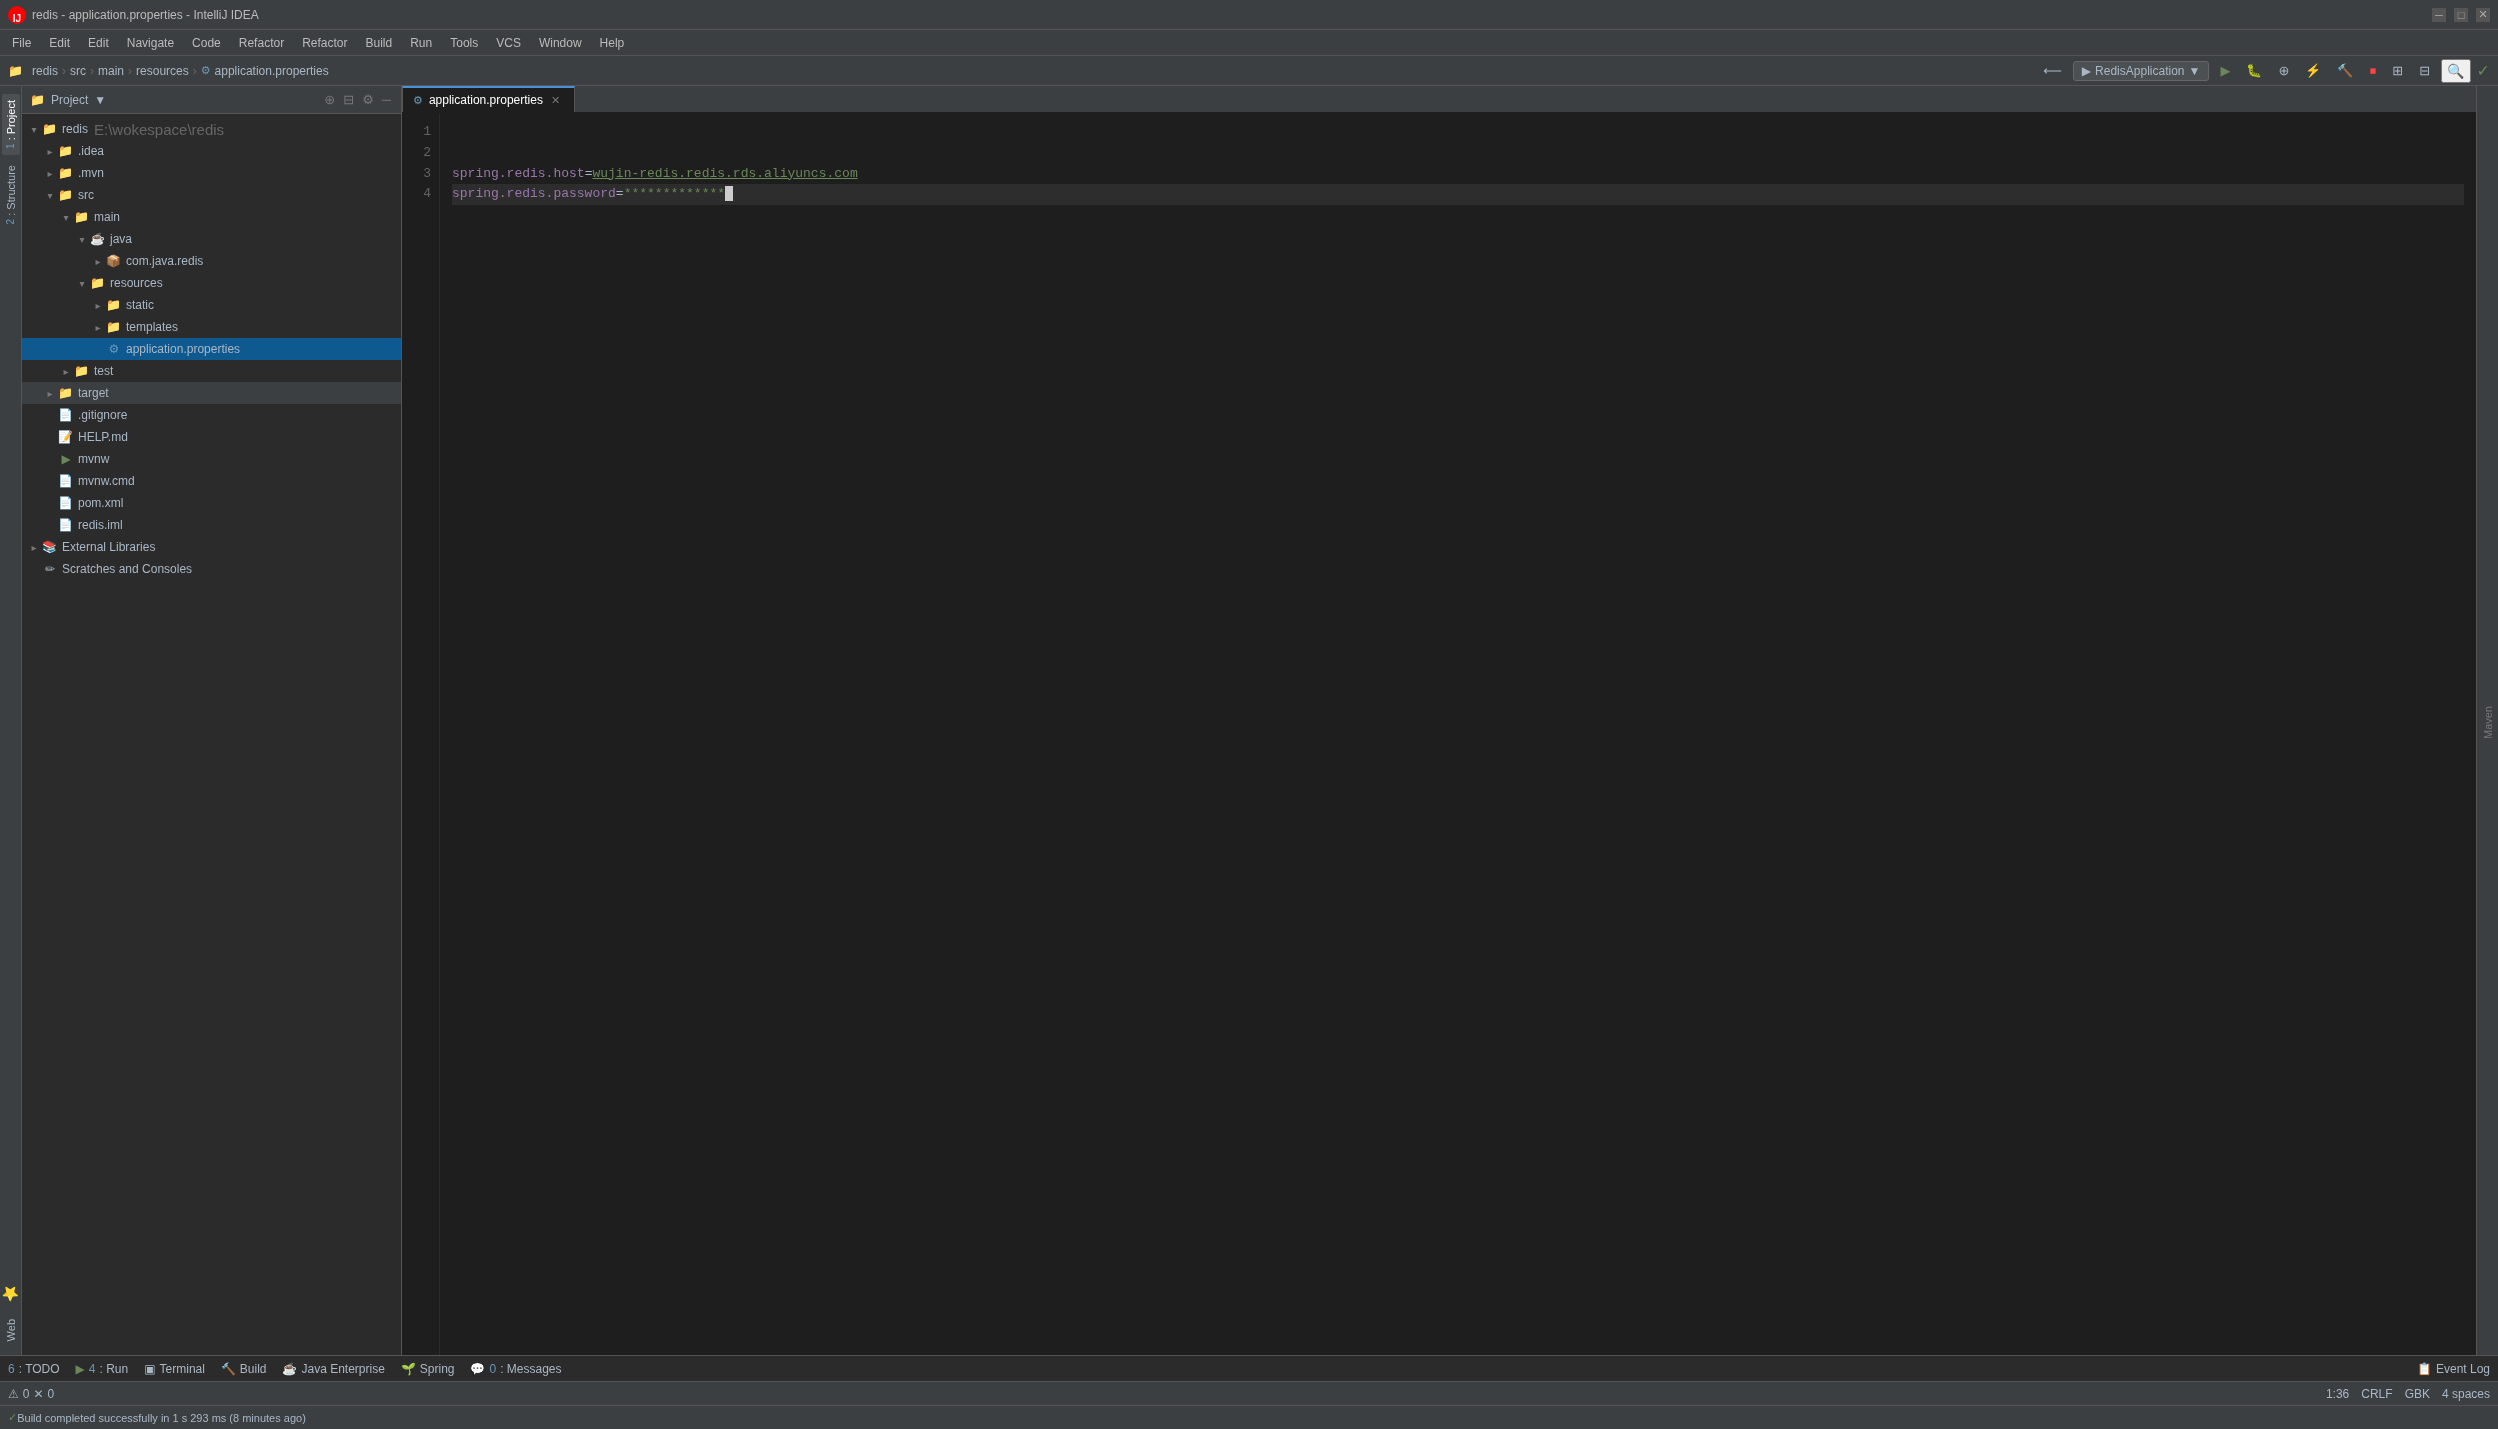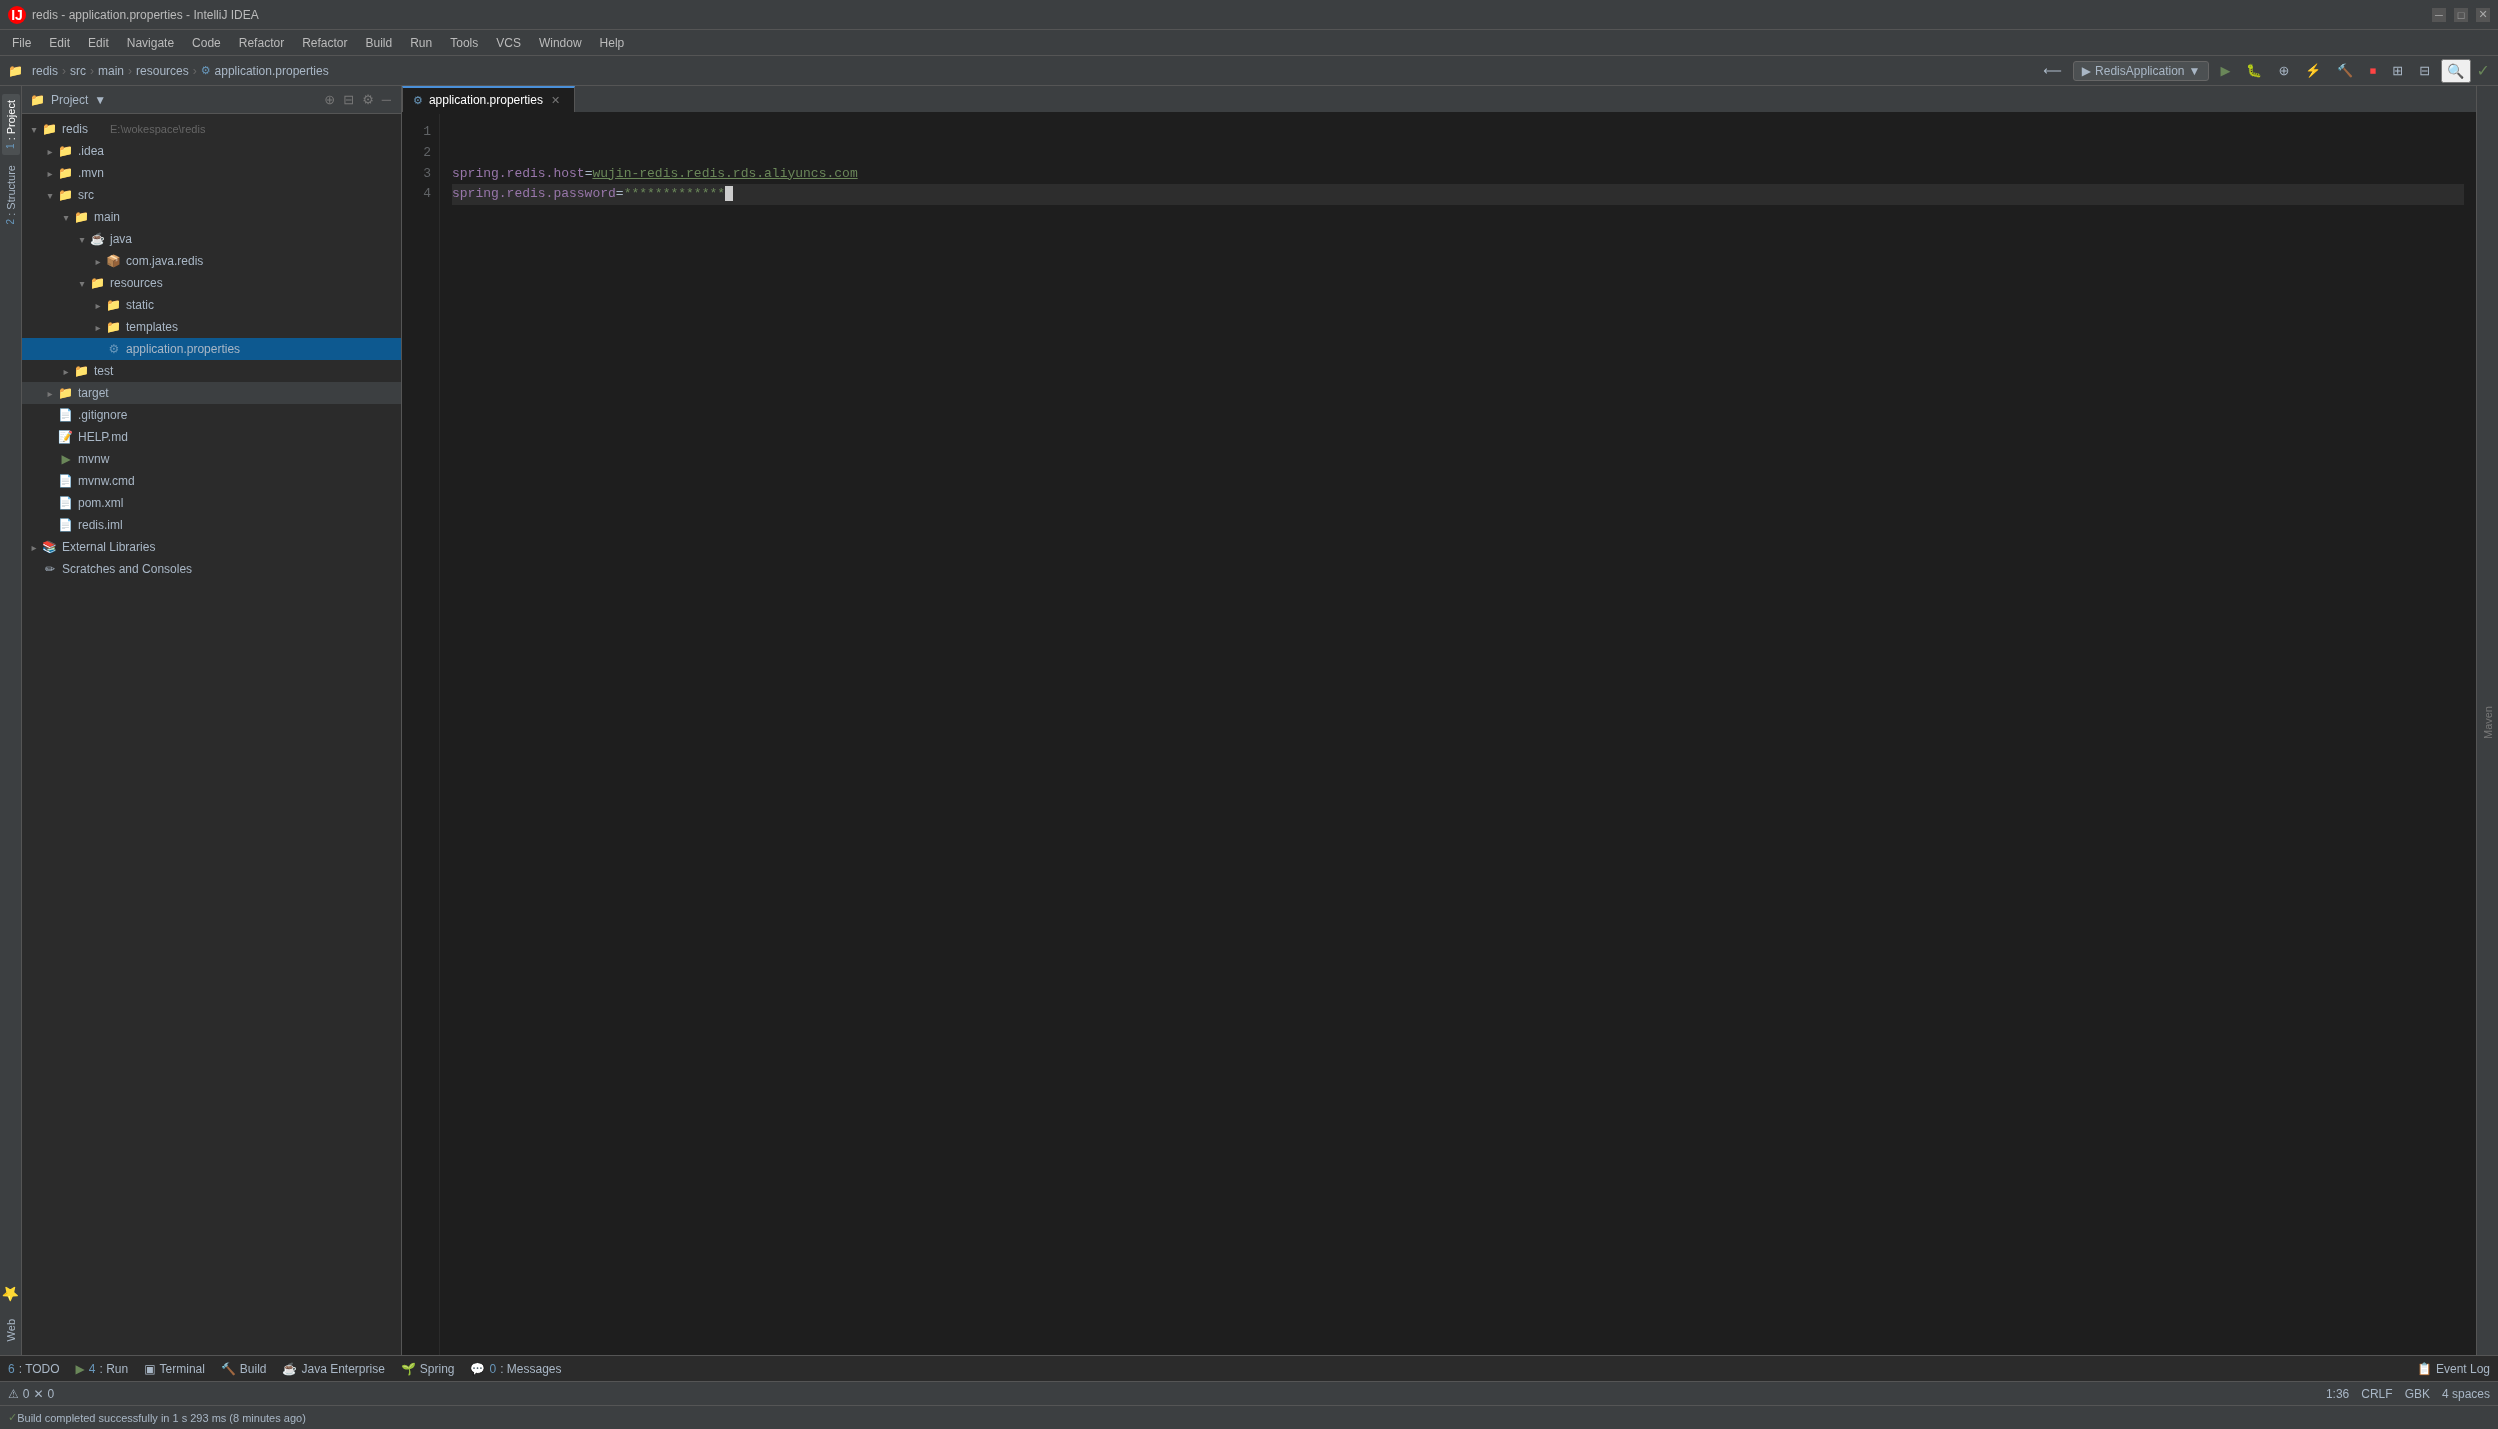--- a/index.html
+++ b/index.html
@@ -29,24 +29,24 @@
       display: flex;
       align-items: center;
       gap: 6px;
     }
     .title-bar-logo {
       width: 18px;
       height: 18px;
       background: #ff0000;
       border-radius: 50%;
       display: flex;
-      align-items: center;
+      align-items: flex-end;
       justify-content: center;
       color: white;
-      font-size: 14px;
+      font-size: 10px;
       font-weight: bold;
     }
     .title-bar-title {
       color: #bbbbbb;
       font-size: 12px;
     }
     .title-bar-controls {
       display: flex;
       gap: 8px;
     }
@@ -240,22 +240,22 @@
       justify-content: center;
       font-size: 12px;
       flex-shrink: 0;
     }
     .tree-label {
       color: #a9b7c6;
       font-size: 12px;
     }
     .tree-label.path {
       color: #666;
-      margin-left: 22px;
-      font-size: 11px;
+      margin-left: 6px;
+      font-size: 15px;
     }
 
     
     .icon-folder { color: #e8bf6a; }
     .icon-folder-static { color: #e8bf6a; }
     .icon-folder-templates { color: #e8bf6a; }
     .icon-java { color: #c57b0c; }
     .icon-mvnw { color: #6a8759; }
 
     

